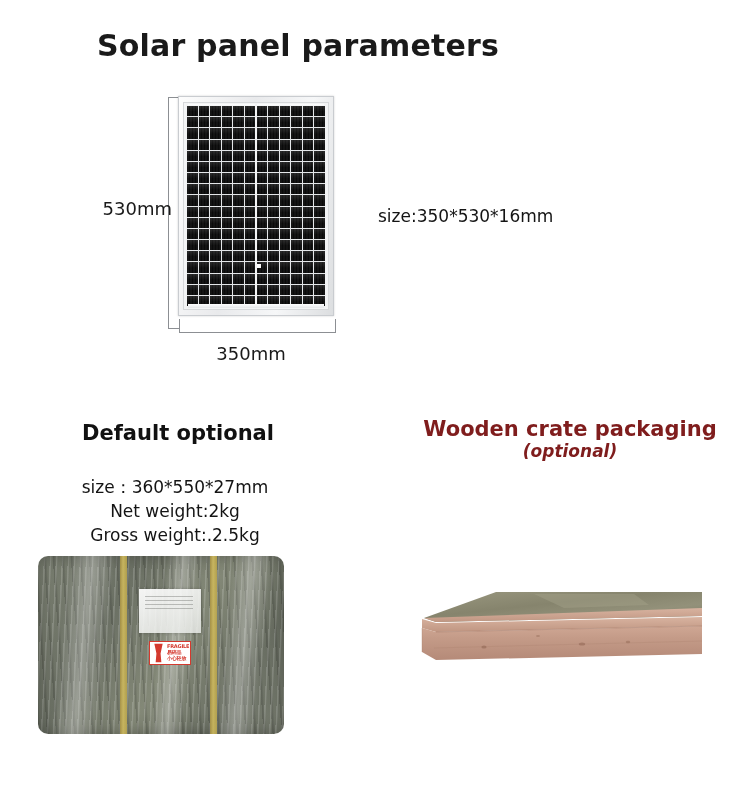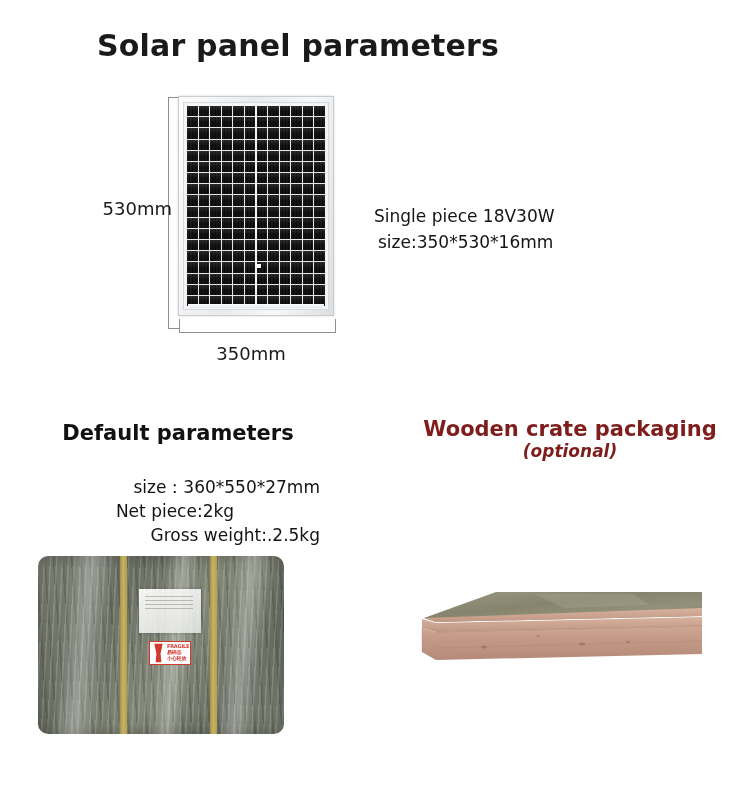--- a/index.html
+++ b/index.html
@@ -190,23 +190,23 @@
   .pack-info {
     position: absolute;
     left: 30px;
     top: 475px;
     width: 290px;
     text-align: center;
     font-size: 17px;
     line-height: 1.42;
     color: #141414;
   }
-  .pack-info .pi-size { display: block; text-align: right; }
+  .pack-info .pi-size { display: block; }
   .pack-info .pi-net  { display: block; }
-  .pack-info .pi-gross{ display: block; text-align: right; }
+  .pack-info .pi-gross{ display: block; }
 
   
   .package-photo {
     position: absolute;
     left: 38px;
     top: 556px;
     width: 246px;
     height: 178px;
     border-radius: 10px;
     background:
@@ -535,29 +535,28 @@
       <div class="panel-botbar"></div>
     </div>
   </div>
 </div>
 
 <div class="dim-label-v">530mm</div>
 
 <div class="dim-label-h">350mm</div>
 
 <div class="spec-block">
-  <div class="spec-line-1">Single piece 18V30W</div>
   <div class="spec-line-2">size:350*530*16mm</div>
 </div>
 
-<div class="sec-head-left">Default parameters</div>
+<div class="sec-head-left">Default optional</div>
 
 <div class="pack-info">
   <span class="pi-size">size：360*550*27mm</span>
-  <span class="pi-net">Net piece:2kg</span>
+  <span class="pi-net">Net weight:2kg</span>
   <span class="pi-gross">Gross weight:.2.5kg</span>
 </div>
 
 <div class="package-photo">
   <div class="wrap-sheen sheen-a"></div>
   <div class="wrap-sheen sheen-b"></div>
   <div class="wrap-sheen sheen-c"></div>
   <div class="strap strap-1"></div>
   <div class="strap strap-2"></div>
   <div class="ship-label"></div>

